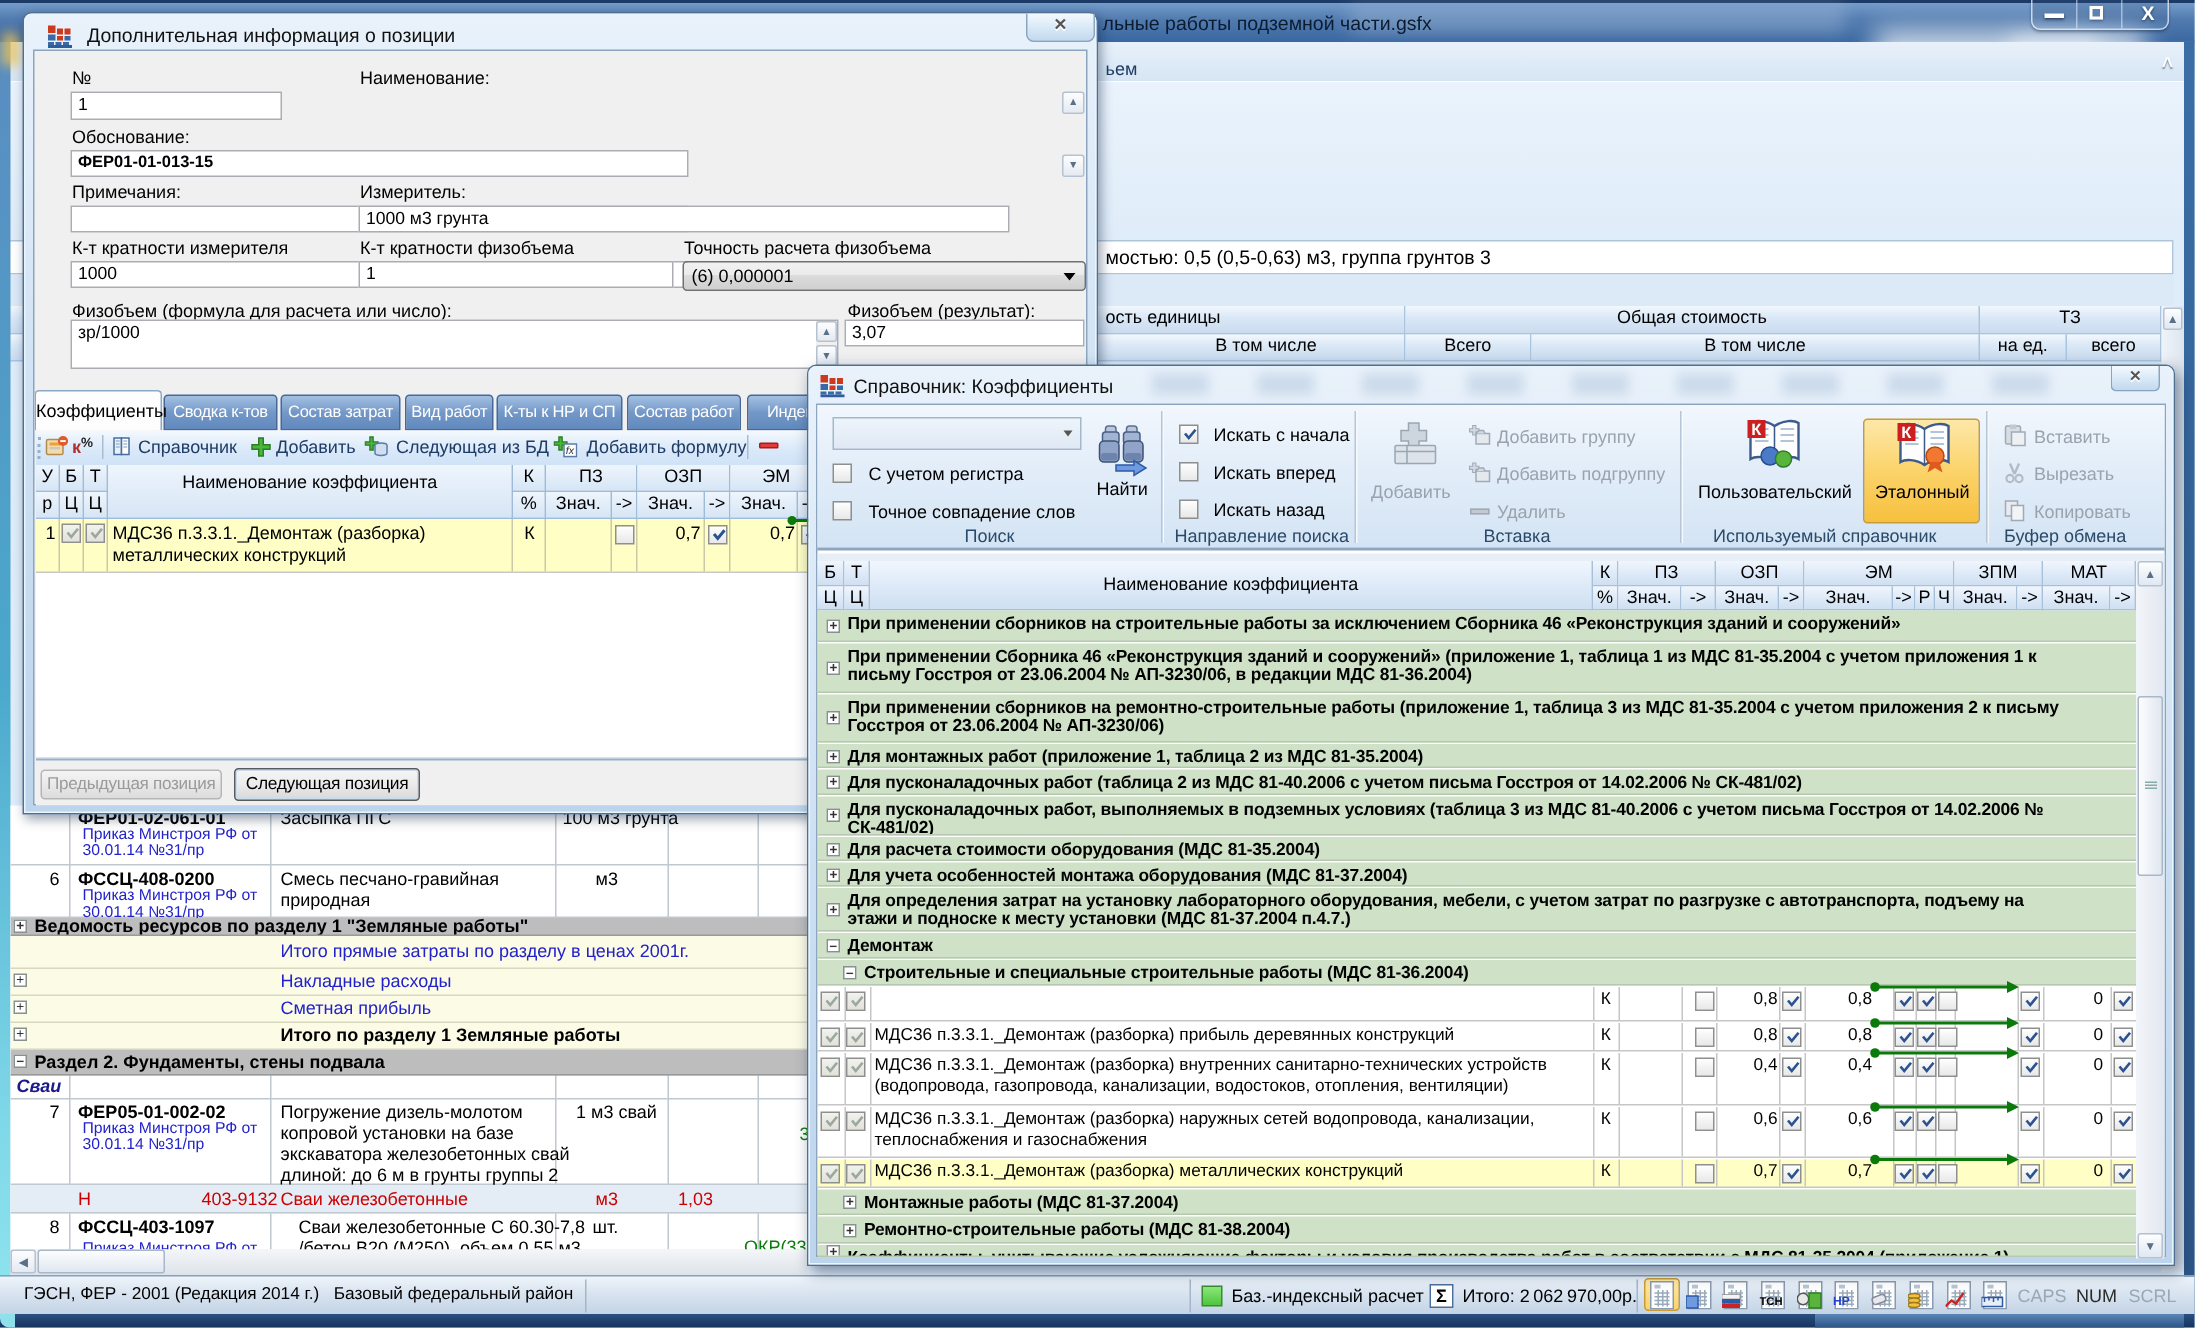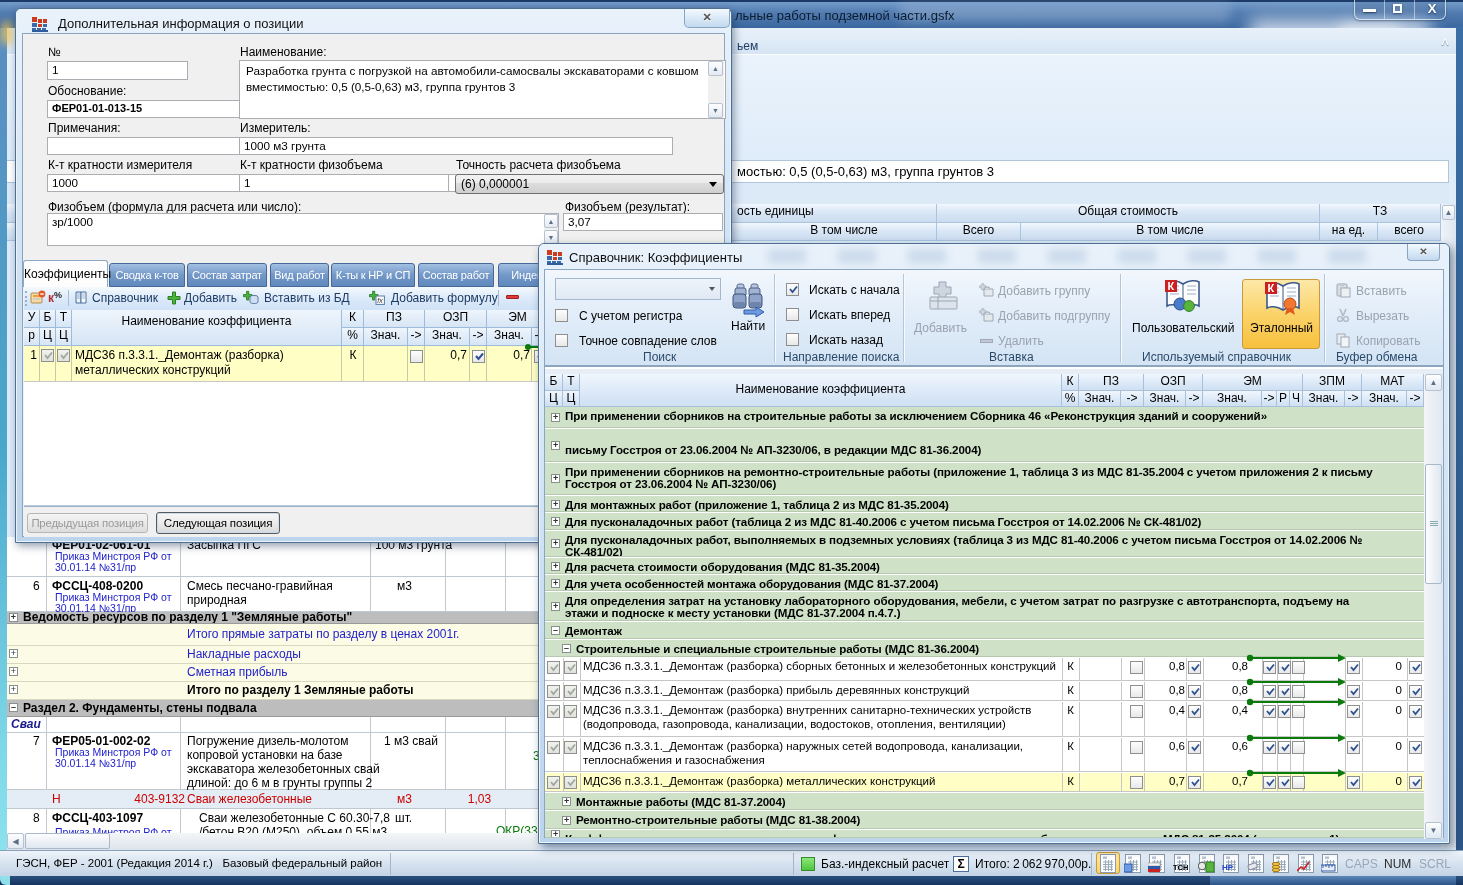--- a/index.html
+++ b/index.html
@@ -135,21 +135,21 @@
     <div class="a" style="left:180px;top:1px;line-height:14px">Погружение дизель-молотом<br>копровой установки на базе<br>экскаватора железобетонных свай<br>длиной: до 6 м в грунты группы 2</div>
     <div class="a" style="left:377px;top:1px">1 м3 свай</div>
     <div class="a" style="left:526px;top:16px;color:#0a7a0a">338(</div>
   </div>
 
   <div class="a" style="left:0;top:253px;width:531px;height:19px;background:#e4edf5;border-bottom:1px solid #c0c8d0;color:#cc0000">
     <div class="a" style="left:45px;top:2px">Н</div>
     <div class="a" style="left:100px;top:2px;width:78px;text-align:right">403-9132</div>
     <div class="a" style="left:180px;top:2px">Сваи железобетонные</div>
     <div class="a" style="left:390px;top:2px">м3</div>
-    <div class="a" style="left:445px;top:2px;width:55px;text-align:center">1,03</div>
+    <div class="a" style="left:445px;top:2px;width:55px;text-align:left">1,03</div>
   </div>
 
   <div class="a" style="left:0;top:272px;width:531px;height:24px">
     <div class="a" style="left:26px;top:2px;width:10px">8</div>
     <div class="a" style="left:45px;top:2px;font-weight:bold">ФССЦ-403-1097</div>
     <div class="a" style="left:48px;top:17px;color:#2222cc;font-size:10.5px">Приказ Минстроя РФ от</div>
     <div class="a" style="left:192px;top:2px;line-height:14px">Сваи железобетонные С 60.30-7,8<br>/бетон В20 (М250), объем 0,55 м3,</div>
     <div class="a" style="left:388px;top:2px">шт.</div>
     <div class="a" style="left:489px;top:15px;color:#0a7a0a">ОКР(338</div>
   </div>
@@ -283,21 +283,20 @@
 
   <div class="a" style="left:669px;top:1px;width:46px;height:19px;background:linear-gradient(#f4f9fd,#dcebf8 45%,#c2d9ef);border:1px solid #8ba4bf;border-top:none;border-radius:0 0 5px 5px;text-align:center;font-size:11px;font-weight:bold;color:#555;line-height:17px;text-shadow:0 1px 0 #fff">✕</div>
 
   <div id="d1c" class="a" style="left:7px;top:25px;width:703px;height:504px;background:#f0f0f0;border:1px solid #8ba4bf">
 
     <div class="a lbl" style="left:25px;top:11px">№</div>
     <div class="a inp" style="left:24px;top:27px;width:141px;height:19px">1</div>
     <div class="a lbl" style="left:25px;top:50px">Обоснование:</div>
     <div class="a inp" style="left:24px;top:66px;width:412px;height:18px;font-weight:bold;font-size:11px">ФЕР01-01-013-15</div>
     <div class="a lbl" style="left:217px;top:11px">Наименование:</div>
-    <div class="a inp" style="left:216px;top:26px;width:487px;height:59px;line-height:16px;white-space:normal;padding:2px 6px 2px 6px">Разработка грунта с погрузкой на автомобили-самосвалы экскаваторами с ковшом вместимостью: 0,5 (0,5-0,63) м3, группа грунтов 3</div>
     <div class="a" style="left:685px;top:27px;width:16px;height:57px;background:#f0f0f0">
       <div class="a" style="left:0;top:0;width:15px;height:15px;background:linear-gradient(#fdfdfe,#e4eaf1);border:1px solid #b5c2d2;border-radius:2px;color:#5a6f88;font-size:7px;text-align:center;line-height:14px">▲</div>
       <div class="a" style="left:0;top:42px;width:15px;height:15px;background:linear-gradient(#fdfdfe,#e4eaf1);border:1px solid #b5c2d2;border-radius:2px;color:#5a6f88;font-size:7px;text-align:center;line-height:14px">▼</div>
     </div>
     <div class="a lbl" style="left:25px;top:87px">Примечания:</div>
     <div class="a inp" style="left:24px;top:103px;width:412px;height:18px"></div>
     <div class="a lbl" style="left:217px;top:87px">Измеритель:</div>
     <div class="a inp" style="left:216px;top:103px;width:434px;height:18px">1000 м3 грунта</div>
     <div class="a lbl" style="left:25px;top:124px">К-т кратности измерителя</div>
     <div class="a inp" style="left:24px;top:140px;width:412px;height:18px">1000</div>
@@ -345,21 +344,21 @@
       <div class="a lbl" style="left:68px;top:4px;color:#1e3c64">Справочник</div>
       <svg class="ticon" style="left:142px" viewBox="0 0 16 16">
           <path d="M6.5 2h3v4.5H14v3H9.5V14h-3V9.5H2v-3h4.5z" fill="#49b83a" stroke="#2e7d24"></path>
         </svg>
       <div class="a lbl" style="left:160px;top:4px;color:#1e3c64">Добавить</div>
       <svg class="ticon" style="left:219px" viewBox="0 0 16 16">
           <path d="M4 1.5h2.4v3.6H10v2.4H6.4v3.6H4V7.5H.5V5.1H4z" fill="#49b83a" stroke="#2e7d24" transform="scale(.9)"></path>
           <ellipse cx="11" cy="7" rx="4" ry="1.6" fill="#cfdef0" stroke="#5a7ca6"></ellipse>
           <path d="M7 7v5c0 .9 1.8 1.6 4 1.6s4-.7 4-1.6V7" fill="#cfdef0" stroke="#5a7ca6"></path>
         </svg>
-      <div class="a lbl" style="left:240px;top:4px;color:#1e3c64">Вставить из БД</div>
+      <div class="a lbl" style="left:240px;top:4px;color:#1e3c64">Следующая из БД</div>
       <svg class="ticon" style="left:345px" viewBox="0 0 16 16">
           <path d="M4 1.5h2.4v3.6H10v2.4H6.4v3.6H4V7.5H.5V5.1H4z" fill="#49b83a" stroke="#2e7d24" transform="scale(.9)"></path>
           <rect x="7" y="6" width="8.4" height="8.4" fill="#fdfdfd" stroke="#5a7ca6"></rect>
           <text x="8.2" y="12.6" font-size="7" font-style="italic" fill="#333">fx</text>
         </svg>
       <div class="a lbl" style="left:367px;top:4px;color:#1e3c64">Добавить формулу</div>
       <div class="a" style="left:474px;top:3px;width:1px;height:16px;background:#a8bdd2"></div>
       <div class="a" style="left:482px;top:8px;width:13px;height:4px;background:#e03a3a;border:1px solid #a02020;border-radius:1px"></div>
     </div>
 
@@ -585,20 +584,21 @@
       <div class="d2h" style="left:862px;top:17px;width:17px;height:16px;">-&gt;</div>
     </div>
 
     <div class="a" style="left:0;top:0px;width:879px;height:569px;overflow:hidden" id="d2rows">
       <div class="grow" style="top:137px;height:21px">
           <div class="ex" style="left:6px;top:6px">+</div>
           <div class="gtx" style="left:20px;top:2px">При применении сборников на строительные работы за исключением Сборника 46 «Реконструкция зданий и сооружений»</div>
         </div>
       <div class="grow" style="top:159px;height:33px">
           <div class="ex" style="left:6px;top:12px">+</div>
+          <div class="gtx" style="left:20px;top:2px">При применении Сборника 46 «Реконструкция зданий и сооружений» (приложение 1, таблица 1 из МДС 81-35.2004 с учетом приложения 1 к</div>
           <div class="gtx" style="left:20px;top:14px">письму Госстроя от 23.06.2004 № АП-3230/06, в редакции МДС 81-36.2004)</div>
         </div>
       <div class="grow" style="top:193px;height:32px">
           <div class="ex" style="left:6px;top:11px">+</div>
           <div class="gtx" style="left:20px;top:2px">При применении сборников на ремонтно-строительные работы (приложение 1, таблица 3 из МДС 81-35.2004 с учетом приложения 2 к письму</div>
           <div class="gtx" style="left:20px;top:14px">Госстроя от 23.06.2004 № АП-3230/06)</div>
         </div>
       <div class="grow" style="top:226px;height:16px">
           <div class="ex" style="left:6px;top:4px">+</div>
           <div class="gtx" style="left:20px;top:2px">Для монтажных работ (приложение 1, таблица 2 из МДС 81-35.2004)</div>
@@ -642,21 +642,20 @@
           <div class="yc" style="left:599px;border-color:#c6c6c6"></div>
           <div class="yc" style="left:641px;border-color:#c6c6c6"></div>
           <div class="yc" style="left:658px;border-color:#c6c6c6"></div>
           <div class="yc" style="left:717px;border-color:#c6c6c6"></div>
           <div class="yc" style="left:732px;border-color:#c6c6c6"></div>
           <div class="yc" style="left:745px;border-color:#c6c6c6"></div>
           <div class="yc" style="left:758px;border-color:#c6c6c6"></div>
           <div class="yc" style="left:800px;border-color:#c6c6c6"></div>
           <div class="yc" style="left:817px;border-color:#c6c6c6"></div>
           <div class="yc" style="left:862px;border-color:#c6c6c6"></div>
-          <div class="gtx" style="left:38px;top:2px;white-space:nowrap">МДС36 п.3.3.1._Демонтаж (разборка) сборных бетонных и железобетонных конструкций</div>
           <div class="cb cbg" style="left:2px;top:3px">
             <svg width="13" height="13" viewBox="0 0 13 13">
               <path d="M3 6l2.5 3L10 3.5" stroke="#9aa8a0" stroke-width="1.8" fill="none"></path>
             </svg>
           </div>
           <div class="cb cbg" style="left:19px;top:3px">
             <svg width="13" height="13" viewBox="0 0 13 13">
               <path d="M3 6l2.5 3L10 3.5" stroke="#9aa8a0" stroke-width="1.8" fill="none"></path>
             </svg>
           </div>

